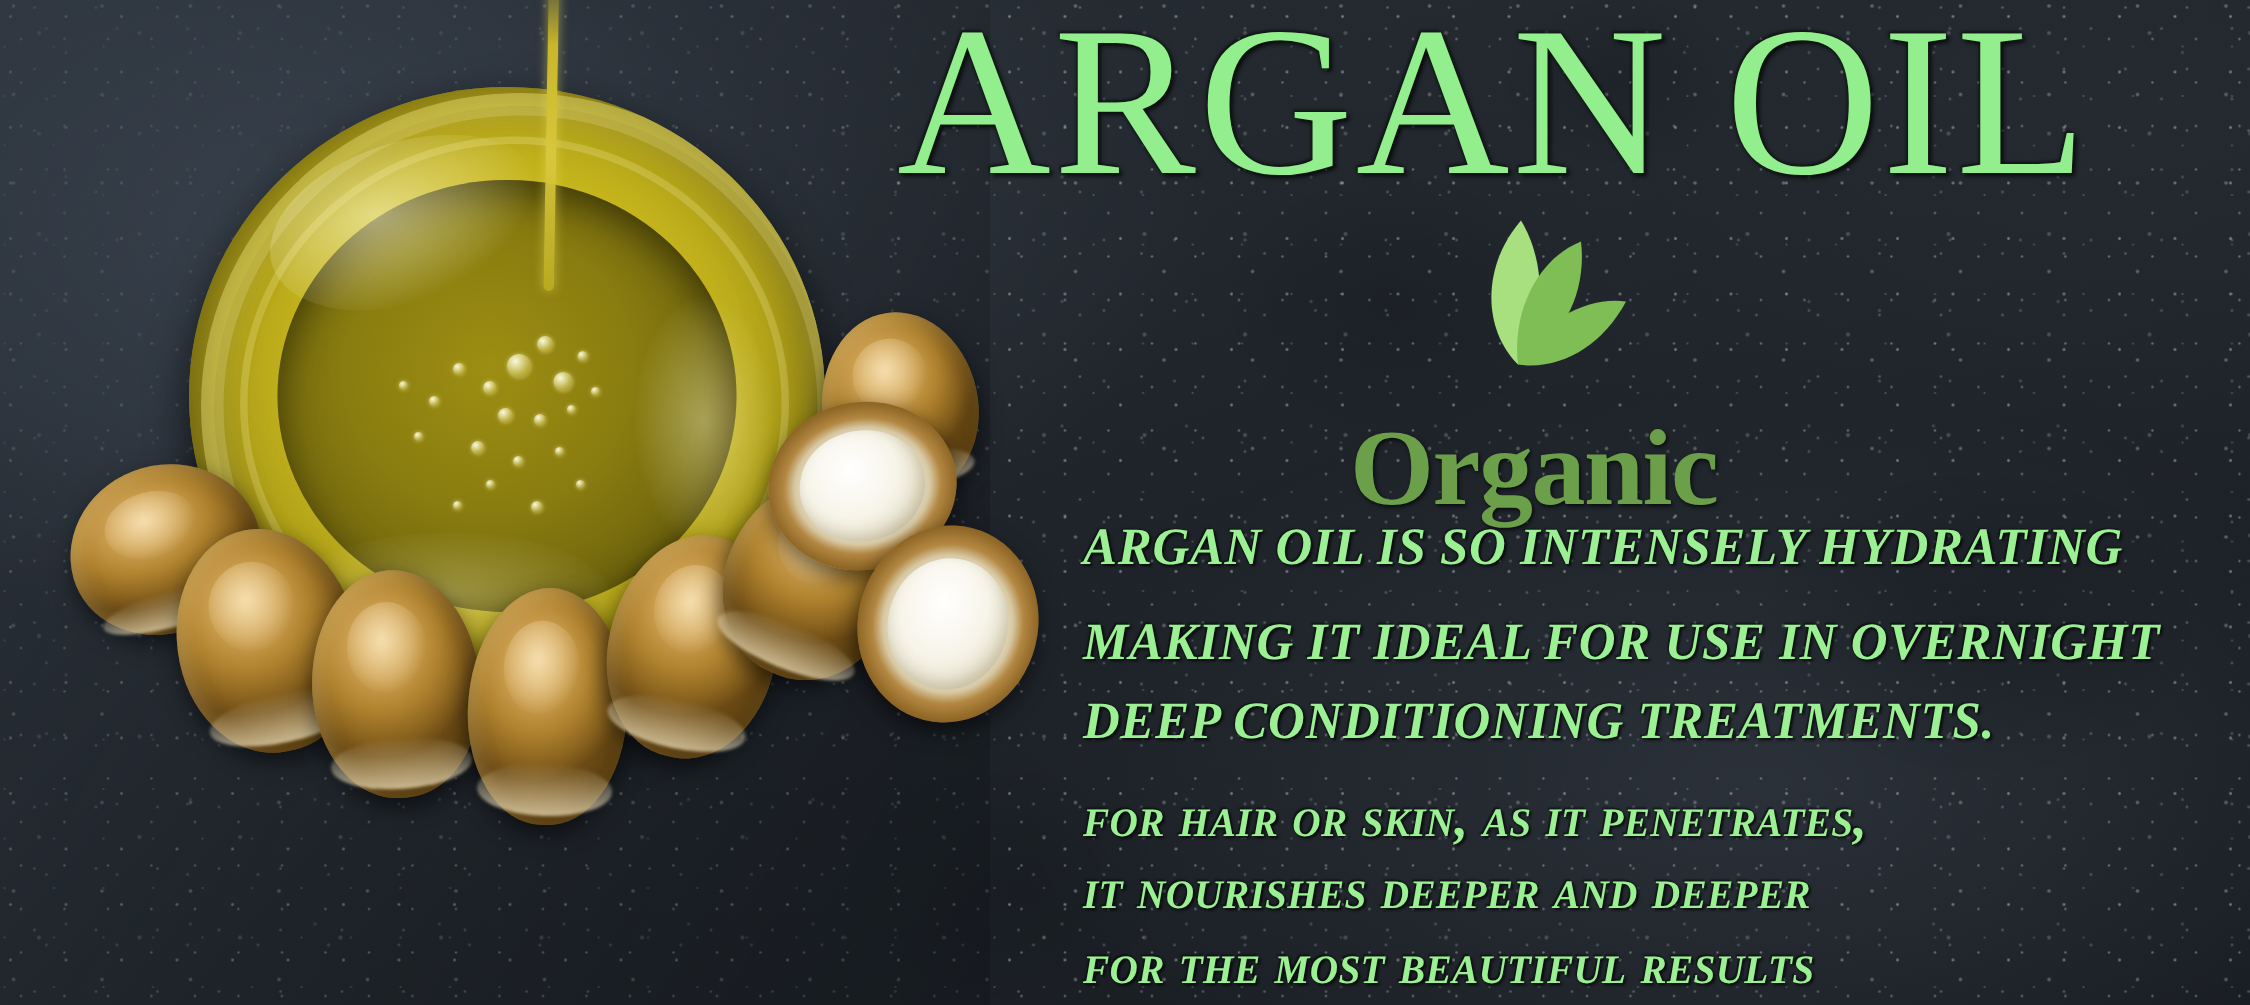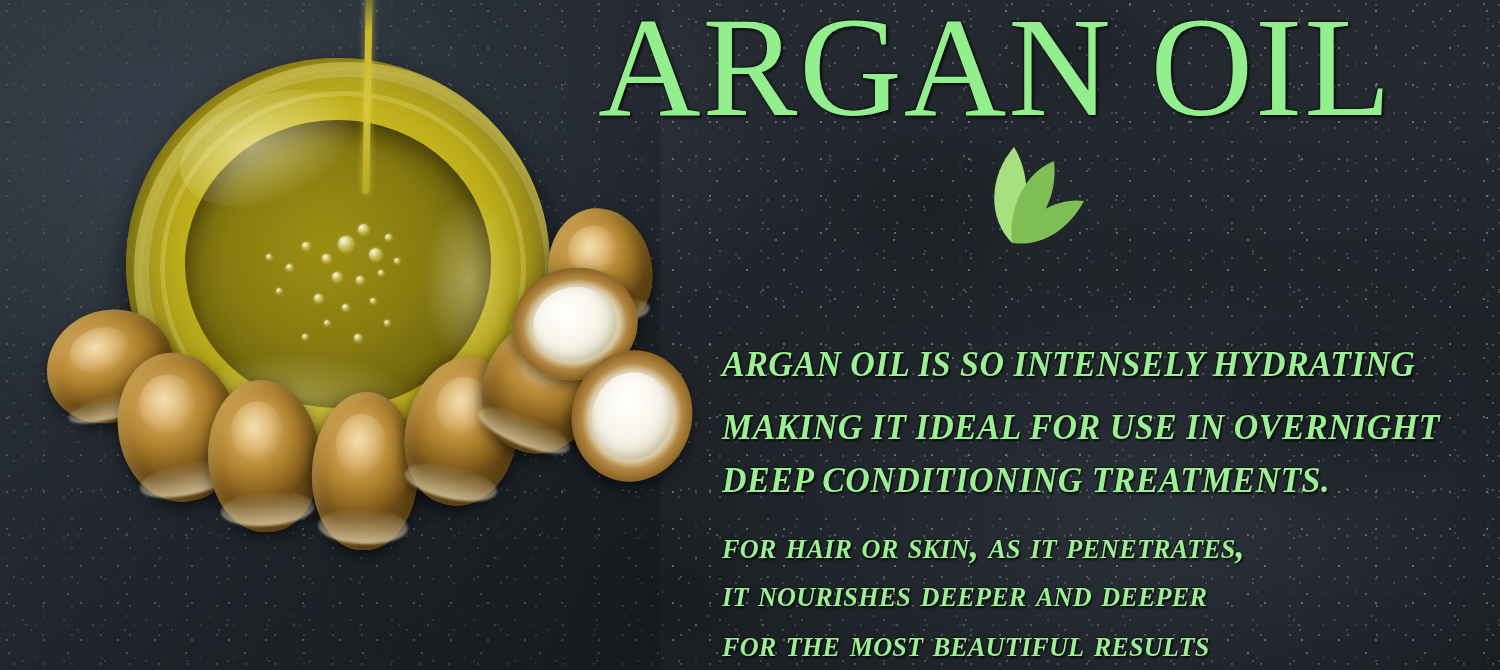--- a/index.html
+++ b/index.html
@@ -372,20 +372,21 @@
   <div class="title">ARGAN OIL</div>
 
   <div class="logo">
     <div class="logo-leaves">
       <svg viewBox="0 0 125 105" width="125" height="105" aria-hidden="true">
         <path d="M50 100 C26 76, 26 34, 52 4 C70 34, 68 74, 50 100 Z" fill="#a8e07f"></path>
         <path d="M50 100 C46 66, 62 30, 92 18 C96 52, 80 84, 50 100 Z" fill="#7fbe55"></path>
         <path d="M50 100 C62 74, 94 54, 122 58 C106 88, 78 104, 50 100 Z" fill="#7fbe55"></path>
       </svg>
     </div>
+    <div class="logo-word-organic">Organic</div>
   </div>
 
   <div class="copy">
     <div class="copy-line caps ln1">ARGAN OIL IS SO INTENSELY HYDRATING</div>
     <div class="copy-line caps ln2">MAKING IT IDEAL FOR USE IN OVERNIGHT</div>
     <div class="copy-line caps ln3">DEEP CONDITIONING TREATMENTS.</div>
     <div class="copy-line smallcaps ln4">For hair or skin, as it penetrates,</div>
     <div class="copy-line smallcaps ln5">it nourishes deeper and deeper</div>
     <div class="copy-line smallcaps ln6">for the most beautiful results</div>
   </div>

